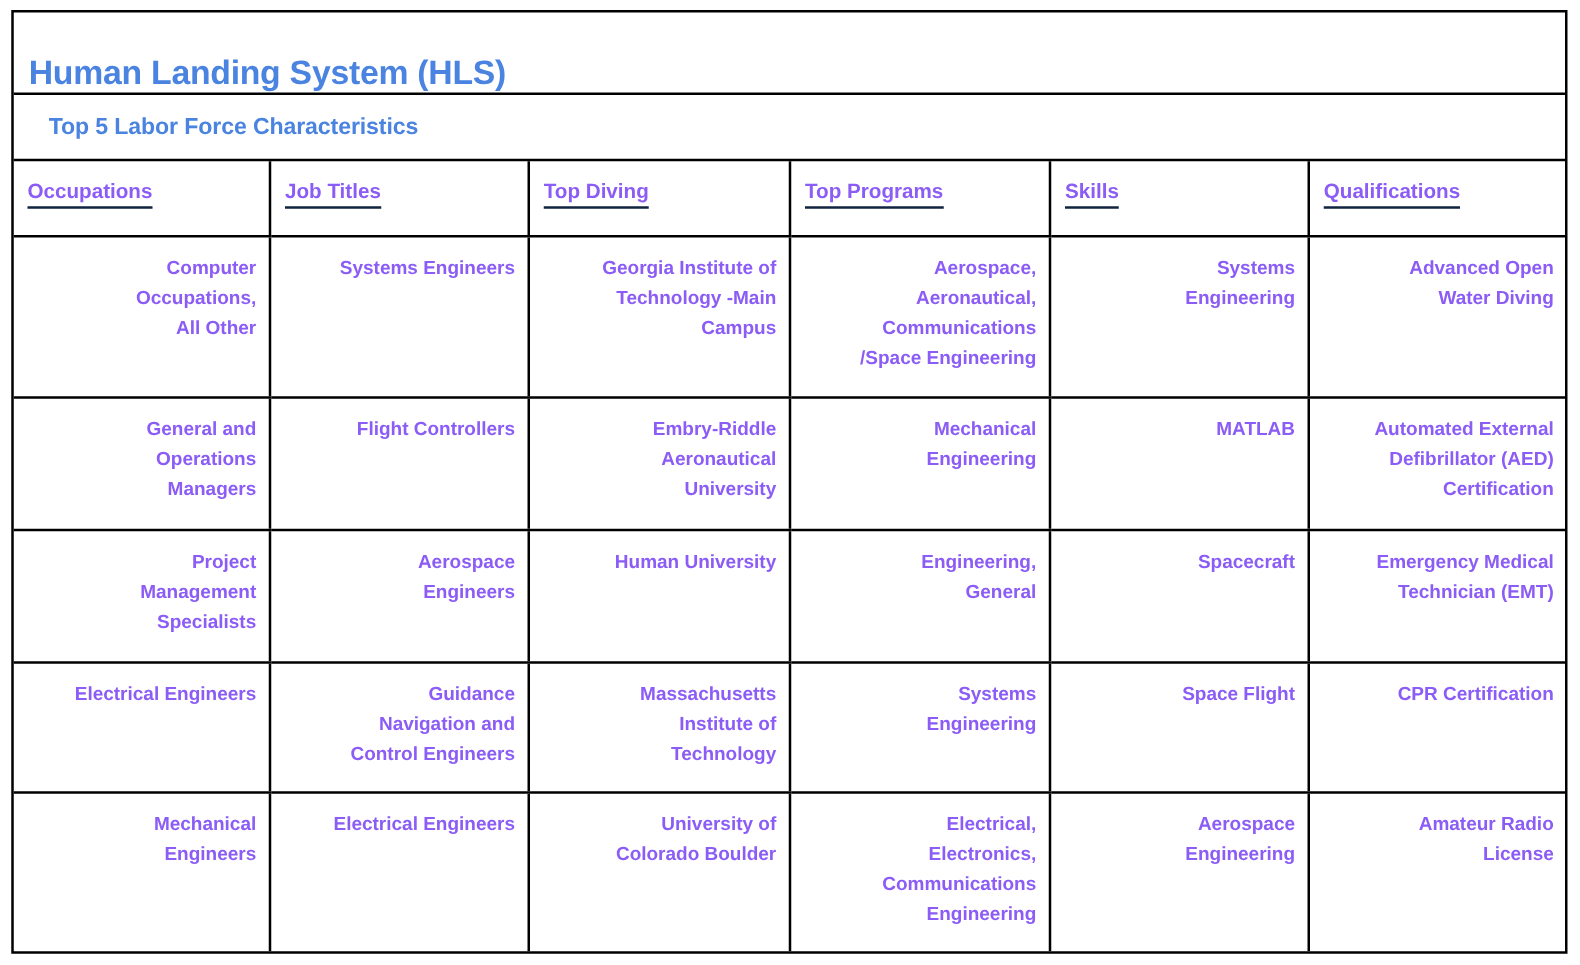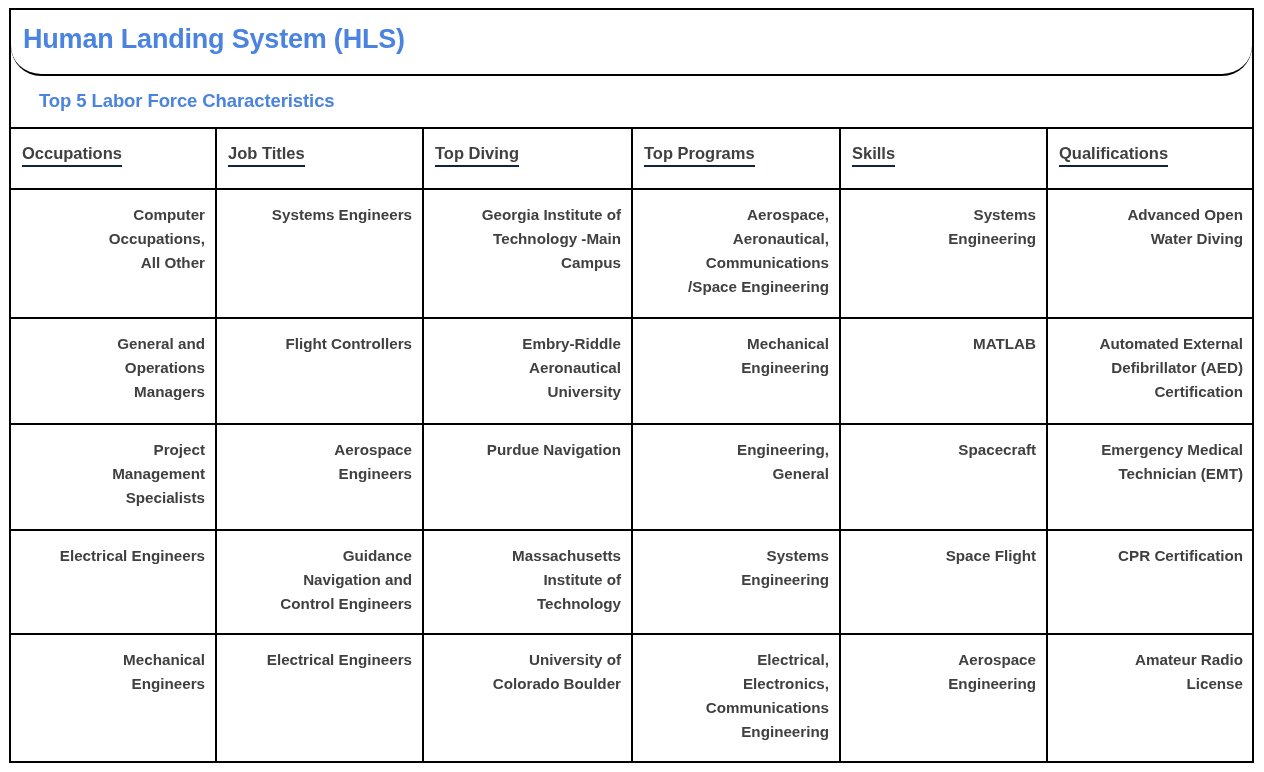--- a/index.html
+++ b/index.html
@@ -34,23 +34,22 @@
     flex-direction: column;
   }
 
   
   .title-band {
     box-sizing: border-box;
     height: 66px;
     flex: 0 0 66px;
     border-bottom: 2px solid #000000;
     display: flex;
-    align-items: flex-start;
-    padding: 15px 12px;
-    border-radius: 30px;
+    align-items: flex-end;
+    padding: 0 12px;
   }
   .title-text {
     color: #4a83e0;
     font-size: 27px;
     font-weight: bold;
     letter-spacing: -0.2px;
     line-height: 1.1;
   }
 
   
@@ -89,21 +88,21 @@
   table.matrix col.c4 { width: 207px; }
   table.matrix col.c5 { width: 206px; }
 
   table.matrix th,
   table.matrix td {
     border-left: 2px solid #000000;
     border-bottom: 2px solid #000000;
     vertical-align: top;
     text-align: left;
     padding: 13px 10px 10px 11px;
-    color: #404040;
+    color: #8b5cf6;
     box-sizing: border-box;
   }
   table.matrix th:first-child,
   table.matrix td:first-child {
     border-left: 0;
   }
   table.matrix tr:last-child td {
     border-bottom: 0;
   }
 
@@ -248,21 +247,21 @@
             <td>
               <span class="cell-text">Project
 Management
 Specialists</span>
             </td>
             <td>
               <span class="cell-text">Aerospace
 Engineers</span>
             </td>
             <td>
-              <span class="cell-text">Purdue Navigation</span>
+              <span class="cell-text">Human University</span>
             </td>
             <td>
               <span class="cell-text">Engineering,
 General</span>
             </td>
             <td>
               <span class="cell-text">Spacecraft</span>
             </td>
             <td>
               <span class="cell-text">Emergency Medical

